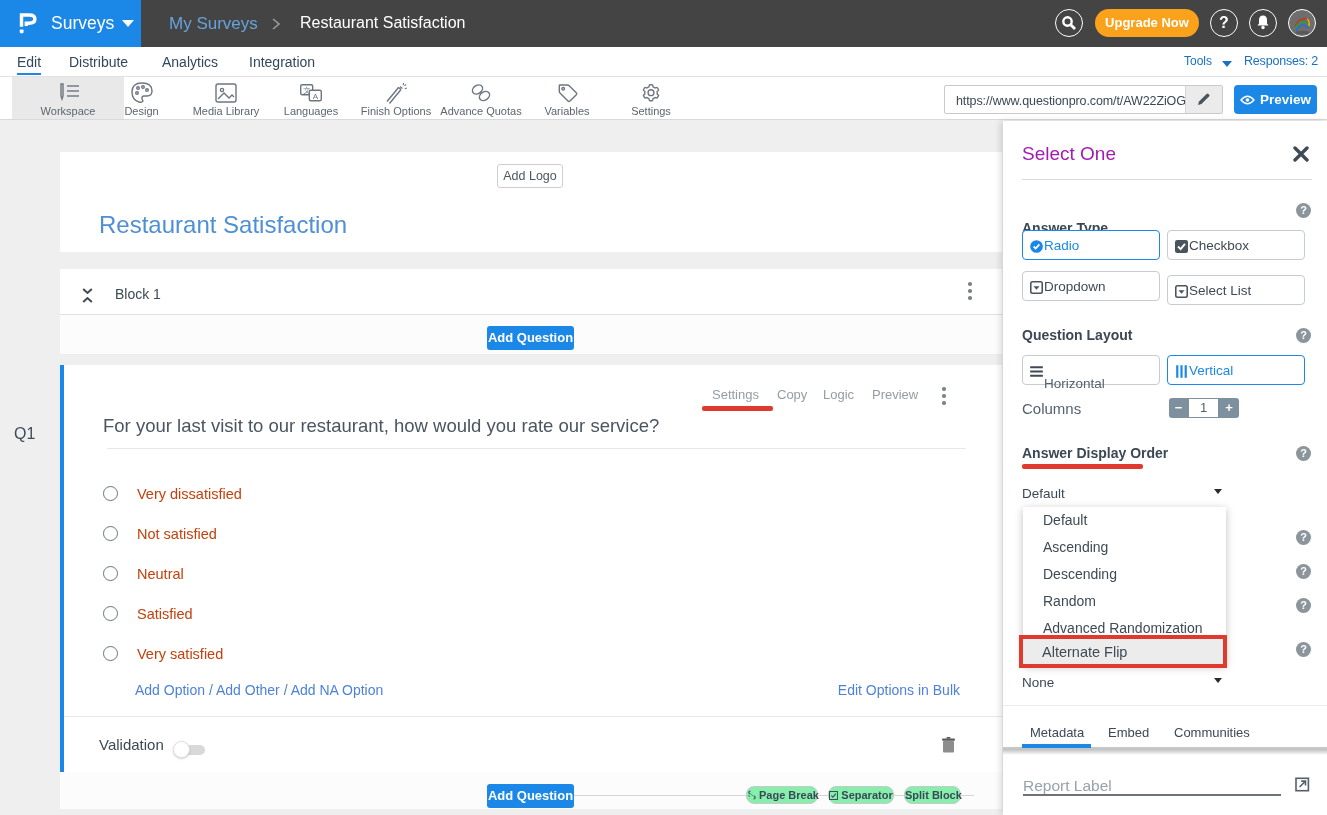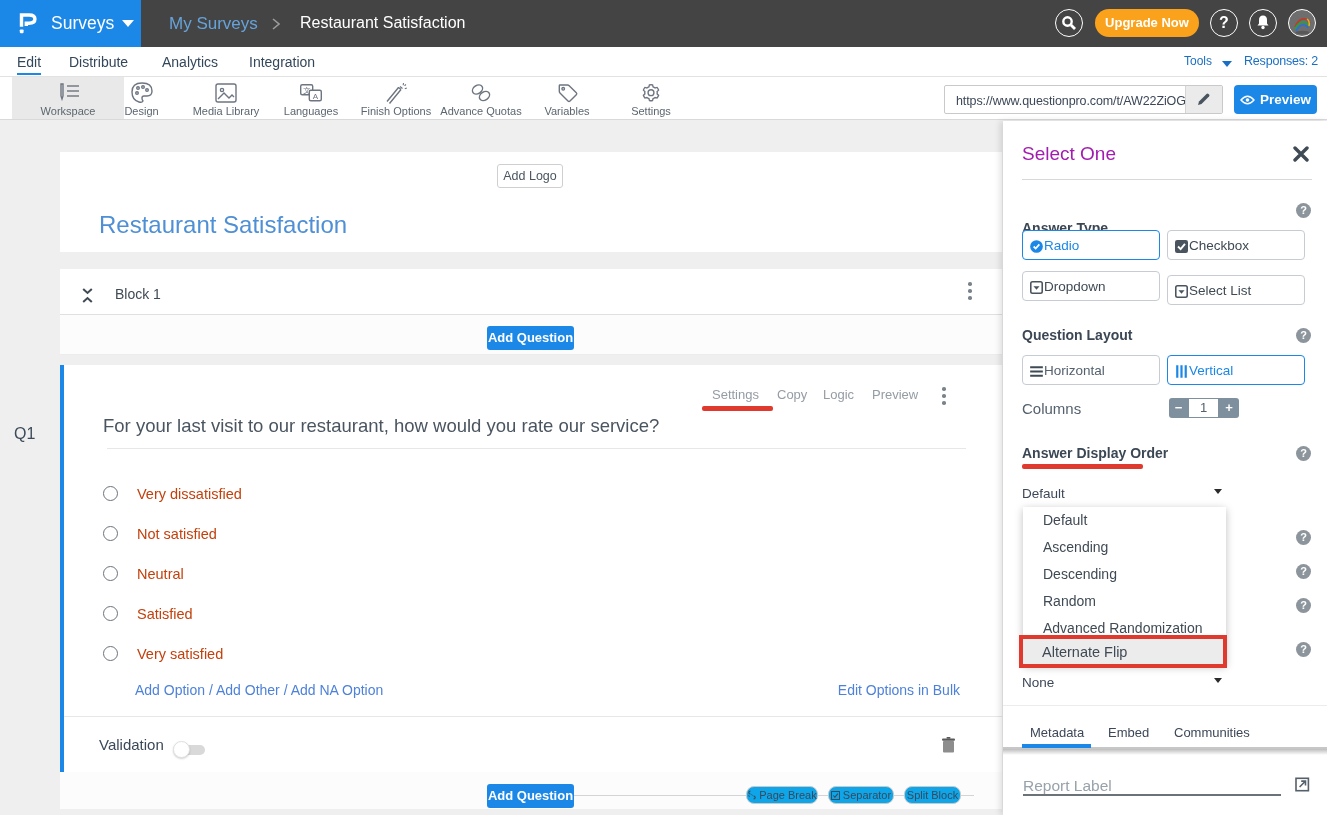--- a/index.html
+++ b/index.html
@@ -55,21 +55,21 @@
 .optLbl { position:absolute; left:73px; font-size:14.5px; color:#c2410c; }
 #optLinks { position:absolute; left:71px; top:317px; font-size:14px; color:#4e82d9; }
 #bulkLink { position:absolute; right:42px; top:317px; font-size:14px; color:#4e82d9; }
 #valDivider { position:absolute; left:0px; top:351px; width:938px; height:1px; background:#e7e7e7; }
 #valLbl { position:absolute; left:35px; top:371px; font-size:15px; color:#3c4858; }
 #toggleTrack { position:absolute; left:114px; top:380px; width:27px; height:10px; background:#d9d9d9; border-radius:5px; }
 #toggleKnob { position:absolute; left:109px; top:376px; width:17px; height:17px; background:#fff; border:1px solid #e0e0e0; border-radius:50%; box-shadow:0 1px 2px rgba(0,0,0,0.18); }
 
 #strip2 { left:60px; top:772px; width:942px; height:37px; background:#fcfcfc; }
 #connector { position:absolute; left:514px; top:23px; width:400px; height:1px; background:#d4d4d4; }
-.miniBtn { position:absolute; top:14px; height:18px; background:#0ea5e9; border:1px solid #c9c9c9; border-radius:8px; font-size:11px; color:#3c4858; line-height:16px; text-align:center; white-space:nowrap; }
+.miniBtn { position:absolute; top:14px; height:18px; background:#86efac; border:1px solid #c9c9c9; border-radius:8px; font-size:11px; color:#3c4858; line-height:16px; text-align:center; white-space:nowrap;font-weight:bold; }
 
 
 #panel { position:absolute; left:1003px; top:121px; width:324px; height:694px; background:#fff; box-shadow:-3px 0 6px rgba(0,0,0,0.12); }
 #panel .hdr { position:absolute; left:19px; top:22px; font-size:19px; color:#a21caf;text-align:right; }
 #pDiv1 { position:absolute; left:19px; top:58px; width:290px; height:1px; background:#d8d8d8; }
 .pbold { position:absolute; left:19px; font-size:14px; font-weight:bold; color:#3b4754; }
 .qmark { position:absolute; left:293px; width:15px; height:15px; border-radius:50%; background:#8c959c; color:#fff; font-size:11px; font-weight:bold; text-align:center; line-height:15px; }
 .typeBtn { position:absolute; width:138px; height:30px; border:1px solid #c6ccd2; border-radius:4px; background:#fff; font-size:13.5px; color:#3f4a54; }
 .typeBtn.sel { border:1px solid #1b87e6; color:#1b87e6; }
 .typeBtn .ic { position:absolute; left:6px; top:7px; }
@@ -338,21 +338,21 @@
       </svg>
     <span class="t">Select List</span>
   </div>
 
   <div class="pbold" style="top:206px;">Question Layout</div>
   <div class="qmark" style="top:207px;">?</div>
   <div class="typeBtn" style="left:19px; top:234px;">
     <svg class="ic" width="13" height="11" viewBox="0 0 15 13" style="top:10px;left:7px;">
         <path d="M0,1.5 H15 M0,6.5 H15 M0,11.5 H15" stroke="#3f4a54" stroke-width="2.6"></path>
       </svg>
-    <span class="t" style="color:#54616e;">Horizontal</span>
+    <span class="t" style="color:#54616e;margin-top:13px;">Horizontal</span>
   </div>
   <div class="typeBtn sel" style="left:164px; top:234px;">
     <svg class="ic" width="11" height="13" viewBox="0 0 13 15" style="top:9px;left:8px;">
         <path d="M1.5,0 V15 M6.5,0 V15 M11.5,0 V15" stroke="#1b87e6" stroke-width="2.6"></path>
       </svg>
     <span class="t">Vertical</span>
   </div>
   <div id="colsLbl">Columns</div>
   <div class="stepBtn" style="left:166px; border-radius:3px 0 0 3px;">−</div>
   <div id="stepVal">1</div>

